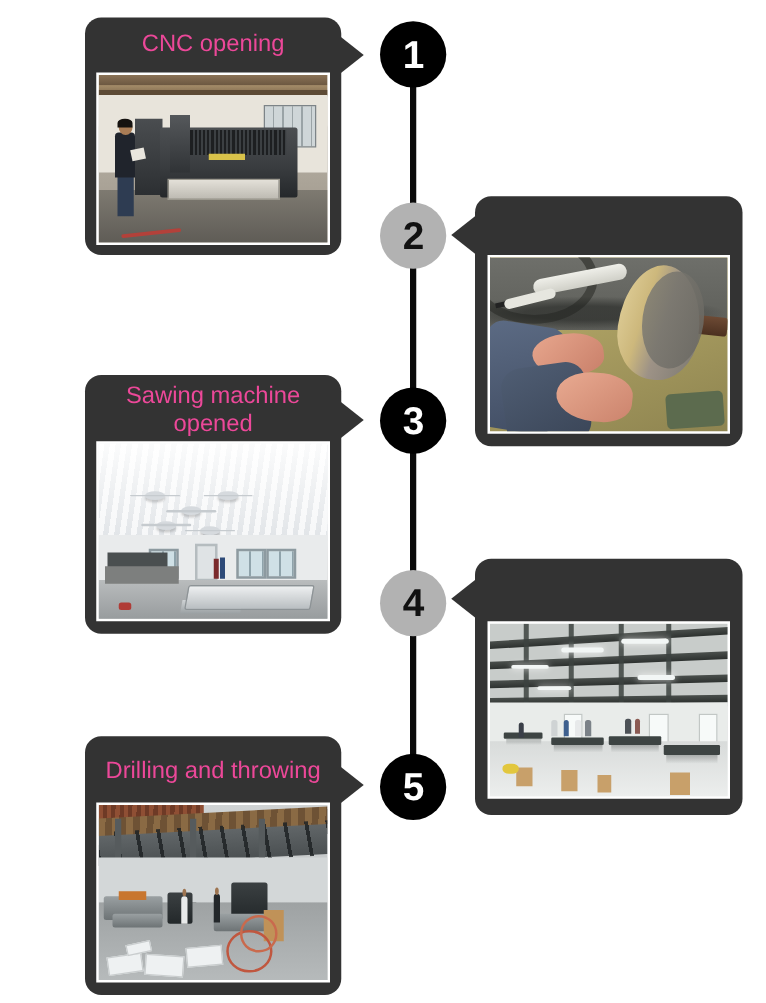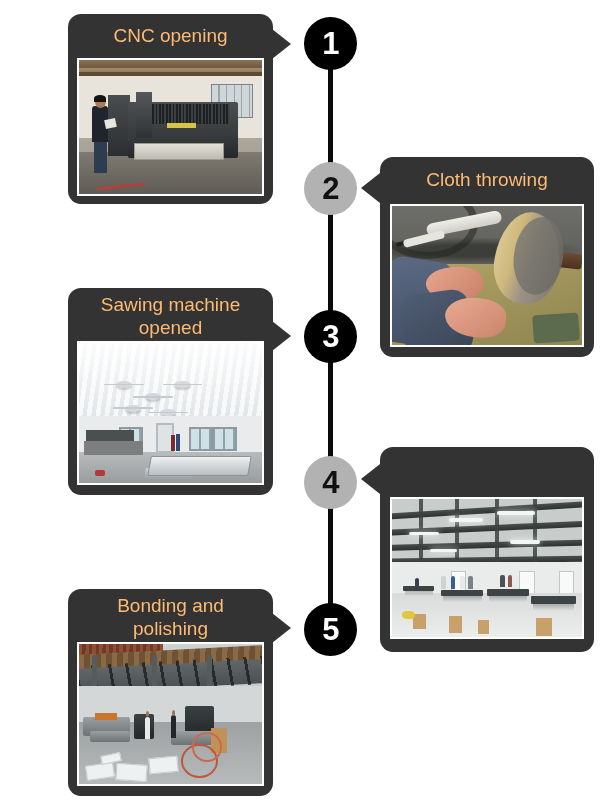--- a/index.html
+++ b/index.html
@@ -45,21 +45,21 @@
   
   .card{
     position:absolute;
     background:#333333;
     border-radius:13px;
     z-index:3;
     box-sizing:border-box;
     padding:0;
   }
   .card .title{
-    color:#fdba74;
+    color:#ec4899;
     font-family:"Liberation Sans", sans-serif;
     font-size:19px;
     line-height:23px;
     text-align:center;
     display:flex;
     align-items:center;
     justify-content:center;
     box-sizing:border-box;
     padding:0 14px;
   }
@@ -253,21 +253,20 @@
         <div class="hose"></div>
       </div>
     </div>
   </div>
   <div class="tail right" style="left:272px;top:29px;"></div>
   <div class="marker dark" style="left:304px;top:17px;">
     <span class="num">1</span>
   </div>
 
   <div class="card right" style="left:380px;top:157px;width:214px;height:200px;">
-    <div class="title" style="height:45px;width:100%;">Cloth throwing</div>
     <div class="photo-frame" style="left:10px;top:47px;width:194px;height:143px;">
       <div class="photo p2">
         <div class="grnd"></div>
         <div class="ring"></div>
         <div class="spk"></div>
         <div class="shaft"></div>
         <div class="wheel"></div>
         <div class="wheel2"></div>
         <div class="tube"></div>
         <div class="cable"></div>
@@ -278,21 +277,21 @@
         <div class="sleeve2"></div>
         <div class="hand2"></div>
       </div>
     </div>
   </div>
   <div class="tail left" style="left:361px;top:173px;"></div>
   <div class="marker light" style="left:304px;top:162px;">
     <span class="num">2</span>
   </div>
 
-  <div class="card left" style="left:68px;top:288px;width:205px;height:207px;">
+  <div class="card left" style="left:68px;top:300px;width:205px;height:207px;">
     <div class="title" style="height:55px;width:100%;">Sawing machine opened</div>
     <div class="photo-frame" style="left:9px;top:53px;width:187px;height:144px;">
       <div class="photo p3">
         <div class="ceil"></div>
           <div class="ceil2"></div>
         <div class="fan" style="left:20%;top:27%;">
             <i></i>
           </div>
         <div class="fan" style="left:36%;top:36%;">
             <i></i>
@@ -367,21 +366,21 @@
         <div class="yel"></div>
       </div>
     </div>
   </div>
   <div class="tail left" style="left:361px;top:464px;"></div>
   <div class="marker light" style="left:304px;top:456px;">
     <span class="num">4</span>
   </div>
 
   <div class="card left" style="left:68px;top:589px;width:205px;height:207px;">
-    <div class="title" style="height:55px;width:100%;">Bonding and polishing</div>
+    <div class="title" style="height:55px;width:100%;">Drilling and throwing</div>
     <div class="photo-frame" style="left:9px;top:53px;width:187px;height:144px;">
       <div class="photo p5">
         <div class="roofred"></div>
         <div class="mezz"></div>
         <div class="deck"></div>
         <div class="ribs"></div>
         <div class="col" style="left:7%;"></div>
         <div class="col" style="left:40%;"></div>
         <div class="col" style="left:70%;"></div>
         <div class="backwall"></div>

